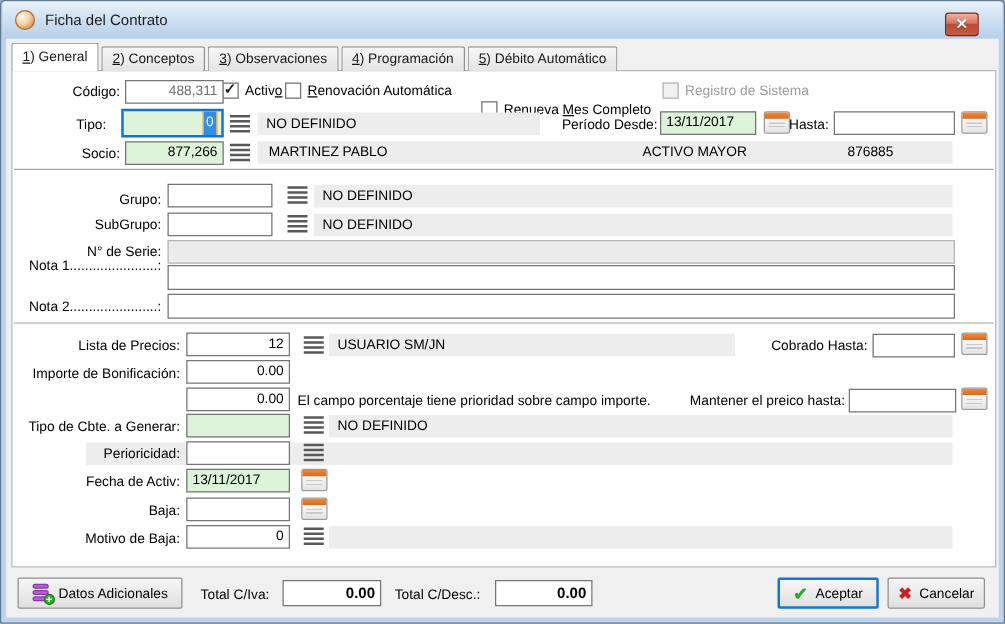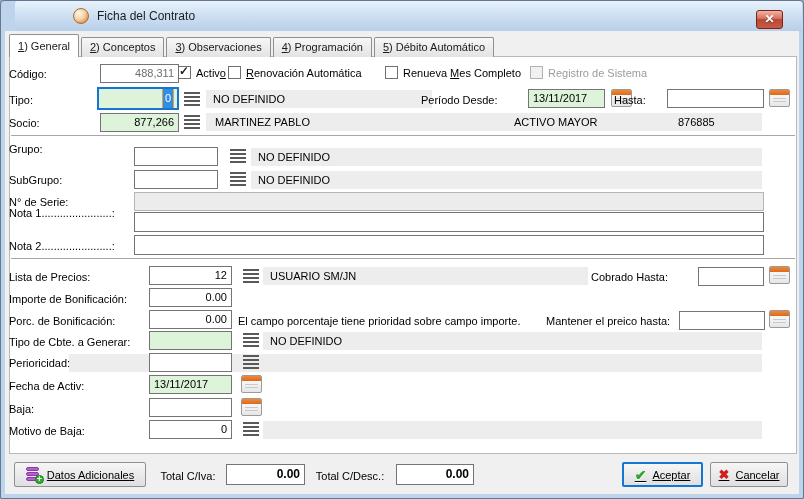--- a/index.html
+++ b/index.html
@@ -4,23 +4,23 @@
 <style>
   * { box-sizing: border-box; }
   html,body { margin:0; padding:0; background:#9aa7b4; }
   .window {
     position:relative; width:804px; height:499px;
     font-family:"Liberation Sans", sans-serif; font-size:11px; color:#000;
     background:#bdd4ec; border:1px solid #63798f; border-radius:4px 4px 2px 2px;
     overflow:hidden;
   }
   .titlebar {
-    position:absolute; left:14px; top:0; right:1px; height:30px;
+    position:absolute; left:1px; top:0; right:1px; height:30px;
     background:linear-gradient(#eaf3fc, #cfe1f3 45%, #b7cfe9);
-    display:flex; align-items:center; border-radius:3px 3px 0 0;padding-left:48px;
+    display:flex; align-items:center; border-radius:3px 3px 0 0;
   }
   .app-icon {
     width:16px; height:16px; margin-left:10px; border-radius:50%;
     background:radial-gradient(circle at 35% 32%, #fdf7ec 0%, #f2d3a8 45%, #e09a58 75%, #c97a34 100%);
     border:1px solid #b06a2c;
   }
   .title-text { margin-left:8px; font-size:12px; color:#1c1c1c; }
   .close-btn {
     position:absolute; right:20px; top:9px; width:27px; height:19px;
     background:linear-gradient(#f2b4a6, #d4705d 45%, #b94a36 50%, #c65a44);
@@ -36,21 +36,21 @@
     background:linear-gradient(#f7f7f7, #e3e3e3); border:1px solid #8f8f8f; border-bottom:none;
     border-radius:2px 2px 0 0; cursor:pointer; color:#1a1a1a;
   }
   .tab.active { height:23px; background:#fff; padding-top:5px; position:relative; z-index:4; }
 
   .panel {
     position:absolute; left:8px; top:55px; width:788px; height:398px;
     background:#fff; border:1px solid #b9b9b9; z-index:1;
   }
 
-  .lbl { position:absolute; height:18px; line-height:18px; text-align:left; white-space:nowrap; z-index:2; }
+  .lbl { position:absolute; height:18px; line-height:18px; text-align:right; white-space:nowrap; z-index:2; }
   .lbl.left { text-align:center; }
   .note { position:absolute; height:18px; line-height:18px; white-space:nowrap; z-index:2; }
 
   .tb {
     position:absolute; height:19px; line-height:17px; padding:0 4px;
     background:#fff; border:1px solid #747474; z-index:2; overflow:hidden; white-space:nowrap;
   }
   .tb.right { text-align:right; }
   .tb.green { background:#ddf3da; }
   .tb.readonly { background:#ffffff; color:#6f6f6f; }
@@ -91,21 +91,21 @@
   .chk.disabled .box { background:#f1f1f1; border-color:#b2b2b2; }
   .chk.disabled .txt { color:#9c9c9c; }
   .chk .txt { white-space:nowrap; }
 
   .sep { position:absolute; left:10px; width:784px; height:2px;
     border-top:1px solid #a7a7a7; border-bottom:1px solid #ffffff; z-index:2; }
 
   .btn {
     position:absolute; z-index:5; display:flex; align-items:center; justify-content:center; gap:6px;
     background:linear-gradient(#f6f6f6, #dfdfdf); border:1px solid #8f8f8f; border-radius:2px;
-    font-size:11px; cursor:pointer; white-space:nowrap;text-decoration:underline;
+    font-size:11px; cursor:pointer; white-space:nowrap;
   }
   .btn.focused { border:2px solid #1476d2; }
   .glyph-check { color:#2ea52e; font-size:14px; font-weight:bold; text-shadow:0 1px 0 #fff; }
   .glyph-cross { color:#cc2020; font-size:13px; font-weight:bold; }
 
   .db-icon { position:relative; width:15px; height:15px; }
   .db-icon .b { position:absolute; left:0; width:13px; height:4px; background:#b55fd0; border:1px solid #8a3aa8; border-radius:2px; }
   .db-icon .b1 { top:0; } .db-icon .b2 { top:5px; } .db-icon .b3 { top:10px; }
   .db-icon .p { position:absolute; right:-3px; bottom:-2px; width:9px; height:9px; background:#2fae2f;
     border:1px solid #1d7a1d; border-radius:50%; color:#fff; font-size:9px; line-height:7px; text-align:center; font-weight:bold; }
@@ -137,21 +137,21 @@
   <div class="lbl" style="left:8px;top:64px;width:87px;">Código:</div>
   <div class="tb readonly right" style="left:99px;top:63px;width:79px;">488,311</div>
   <div class="chk" style="left:177px;top:65px;">
     <span class="box checked"></span>
     <span class="txt"><span>Activ</span><u>o</u><span></span></span>
   </div>
   <div class="chk" style="left:227px;top:65px;">
     <span class="box"></span>
     <span class="txt"><span></span><u>R</u><span>enovación Automática</span></span>
   </div>
-  <div class="chk" style="left:384px;top:65px;">
+  <div class="chk" style="left:384px;top:80px;">
     <span class="box"></span>
     <span class="txt"><span>Renueva </span><u>M</u><span>es Completo</span></span>
   </div>
   <div class="chk disabled" style="left:529px;top:65px;">
     <span class="box"></span>
     <span class="txt">Registro de Sistema</span>
   </div>
 
   <div class="lbl" style="left:8px;top:90px;width:76px;">Tipo:</div>
   <div class="tb green focus" style="left:96px;top:86px;width:82px;">
@@ -180,21 +180,21 @@
       <span class="bar"></span>
   </button>
   <div class="disp" style="left:205px;top:112px;width:556px;padding:0;">
     <span style="position:absolute;left:9px;">MARTINEZ PABLO</span>
     <span style="position:absolute;left:308px;">ACTIVO MAYOR</span>
     <span style="position:absolute;left:472px;">876885</span>
   </div>
 
   <div class="sep" style="top:134px;"></div>
 
-  <div class="lbl" style="left:8px;top:139px;width:120px;">Grupo:</div>
+  <div class="lbl" style="left:8px;top:150px;width:120px;">Grupo:</div>
   <div class="tb" style="left:133px;top:146px;width:84px;"></div>
   <button class="menu-btn" style="left:227px;top:146px;" aria-label="lookup">
     <span class="bar"></span>
       <span class="bar"></span>
       <span class="bar"></span>
       <span class="bar"></span>
   </button>
   <div class="disp" style="left:250px;top:147px;width:511px;">NO DEFINIDO</div>
 
   <div class="lbl" style="left:8px;top:170px;width:120px;">SubGrupo:</div>
@@ -227,21 +227,20 @@
       <span class="bar"></span>
   </button>
   <div class="disp" style="left:262px;top:266px;width:325px;">USUARIO SM/JN</div>
   <div class="lbl" style="left:590px;top:267px;width:103px;">Cobrado Hasta:</div>
   <div class="tb" style="left:697px;top:266px;width:66px;"></div>
   <div class="cal-btn" style="left:768px;top:265px;"></div>
 
   <div class="lbl" style="left:8px;top:289px;width:135px;">Importe de Bonificación:</div>
   <div class="tb right" style="left:148px;top:287px;width:83px;">0.00</div>
 
-  <div class="lbl" style="left:8px;top:311px;width:135px;">Porc. de Bonificación:</div>
   <div class="tb right" style="left:148px;top:309px;width:83px;">0.00</div>
   <div class="note" style="left:237px;top:311px;">El campo porcentaje tiene prioridad sobre campo importe.</div>
   <div class="lbl" style="left:545px;top:311px;width:130px;">Mantener el preico hasta:</div>
   <div class="tb" style="left:678px;top:310px;width:86px;"></div>
   <div class="cal-btn" style="left:768px;top:309px;"></div>
 
   <div class="lbl" style="left:8px;top:332px;width:135px;">Tipo de Cbte. a Generar:</div>
   <div class="tb green" style="left:148px;top:330px;width:83px;"></div>
   <button class="menu-btn" style="left:240px;top:330px;" aria-label="lookup">
     <span class="bar"></span>

